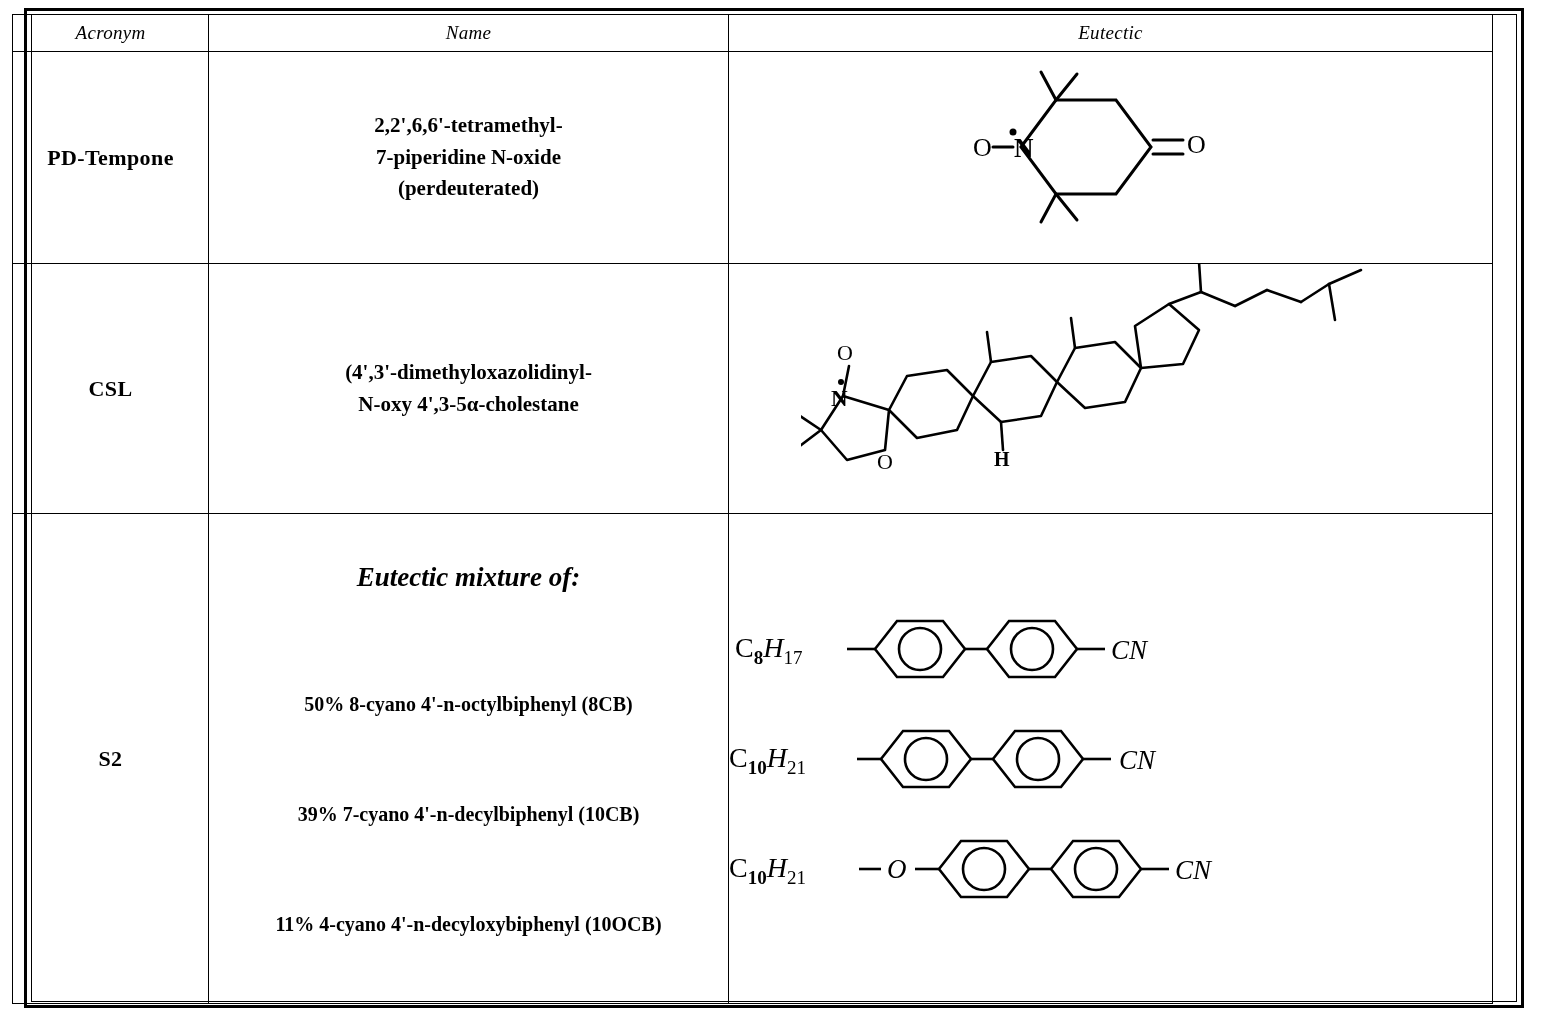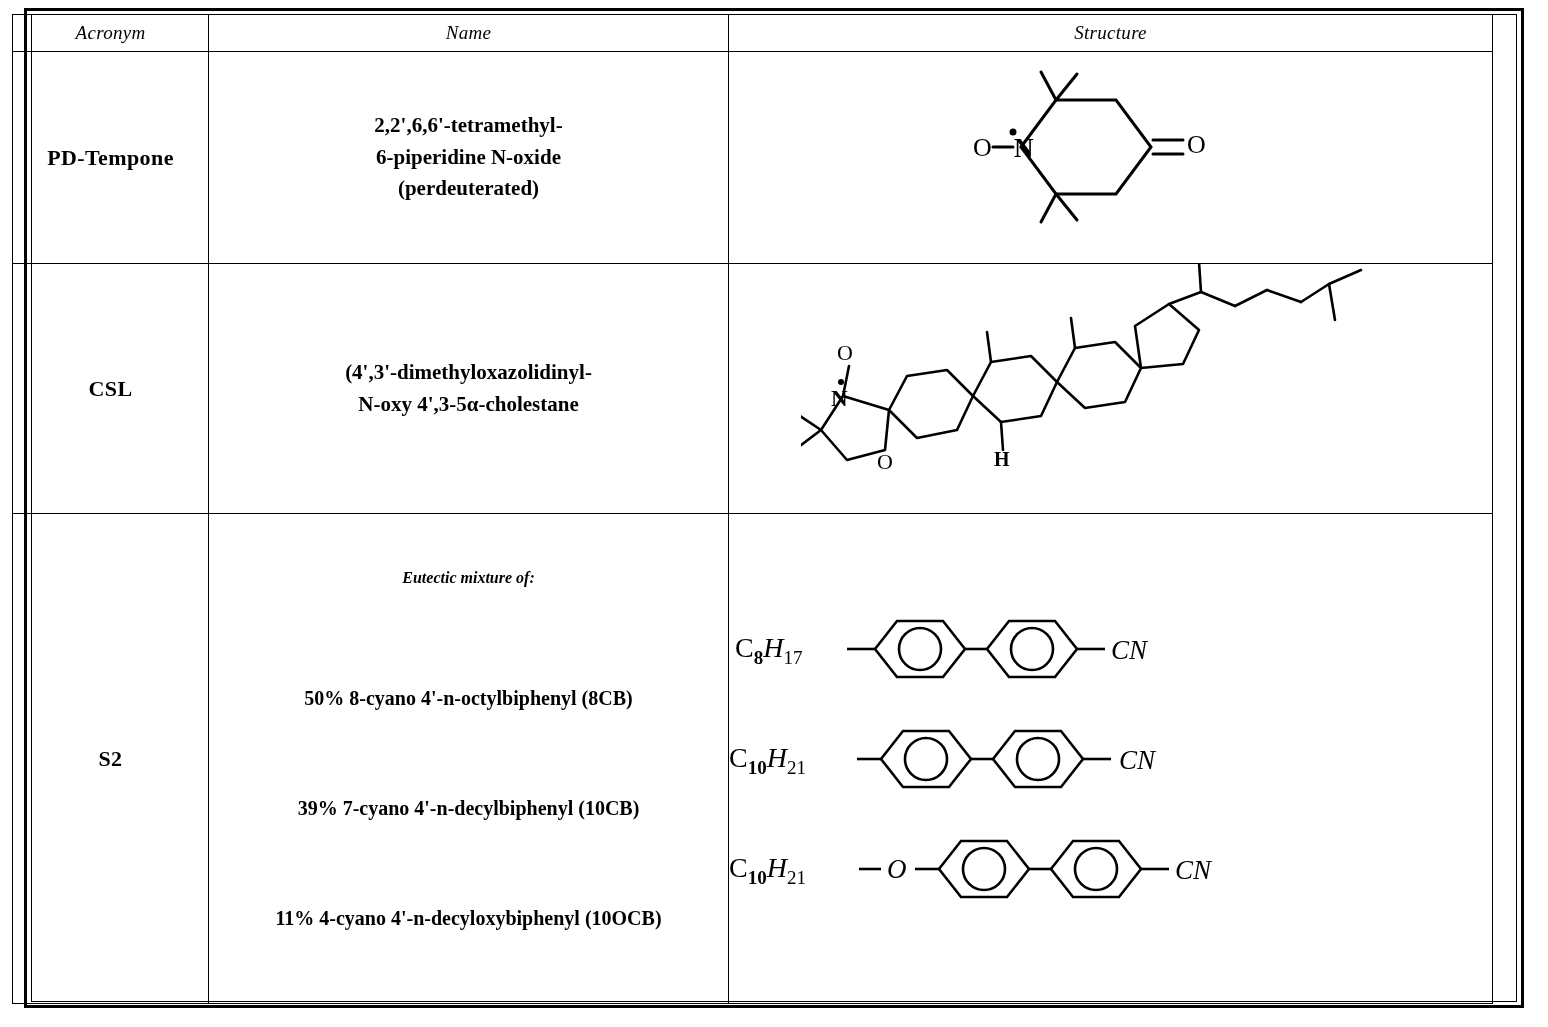--- a/index.html
+++ b/index.html
@@ -101,21 +101,21 @@
     font-weight: bold;
     text-align: center;
     padding: 0;
   }
   .s2-names .eutectic {
     font-style: italic;
     font-weight: bold;
     display: block;
     margin-top: 24px;
     margin-bottom: 56px;
-    font-size: 16px;
+    font-size: 27px;
   }
   .s2-names .mix-line {
     display: block;
     margin: 0 0 0 0;
     height: 110px;
     line-height: 110px;
   }
   .rowpd { height: 210px; }
   .rowcsl { height: 250px; }
   .rows2 { height: 490px; }
@@ -142,30 +142,30 @@
   <table class="main">
     <colgroup>
       <col class="c-acronym">
       <col class="c-name">
       <col class="c-struct">
     </colgroup>
     <thead>
       <tr>
         <th>Acronym</th>
         <th>Name</th>
-        <th>Structure</th>
+        <th>Eutectic</th>
       </tr>
     </thead>
     <tbody>
 
       <tr class="rowpd">
         <td class="acronym-cell">PD-Tempone</td>
         <td class="name-cell">
           <div>2,2',6,6'-tetramethyl-</div>
-          <div>6-piperidine N-oxide</div>
+          <div>7-piperidine N-oxide</div>
           <div>(perdeuterated)</div>
         </td>
         <td class="struct-cell">
           <div class="struct-wrap">
             <svg width="420" height="190" viewBox="0 0 420 190" xmlns="http://www.w3.org/2000/svg">
               <g stroke="#000" stroke-width="3" fill="none" stroke-linecap="round">
 
                 <polygon points="120,95 155,48 215,48 250,95 215,142 155,142" stroke-width="3"></polygon>
 
                 <line x1="92" y1="95" x2="112" y2="95"></line>

